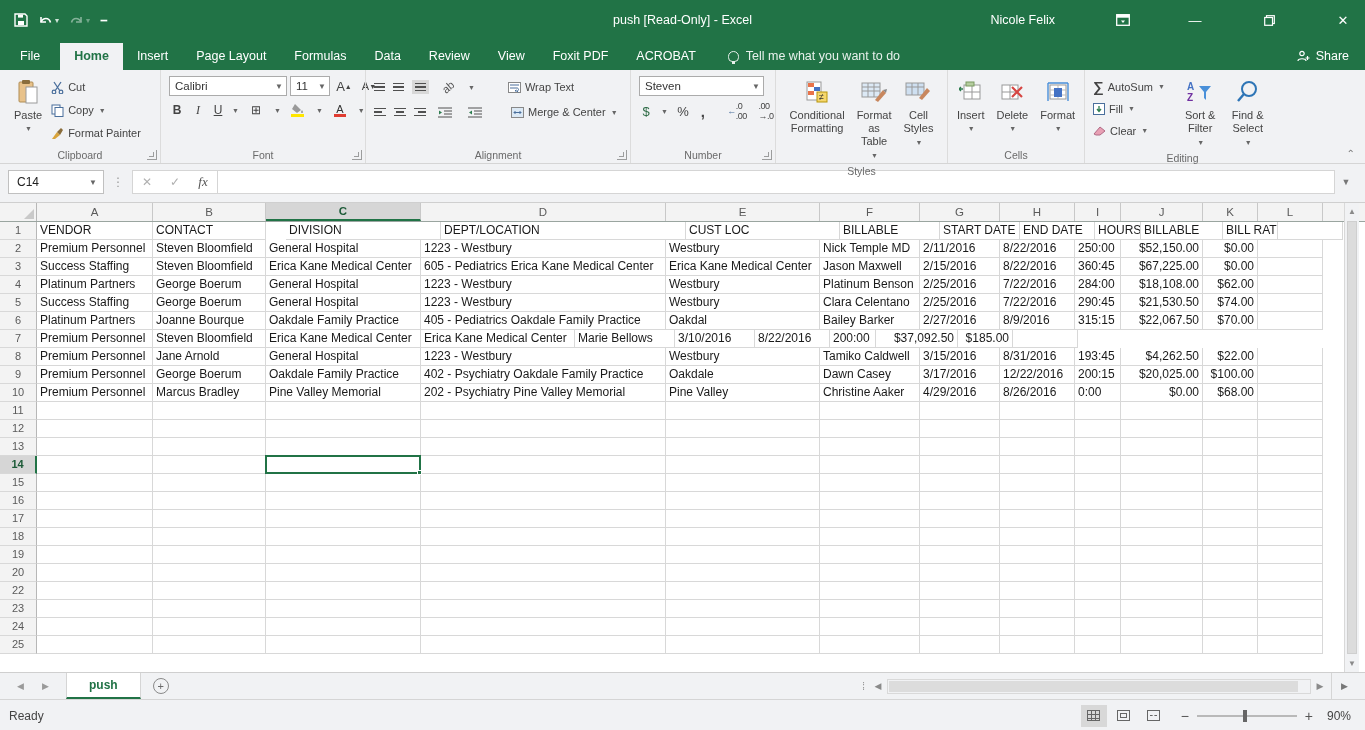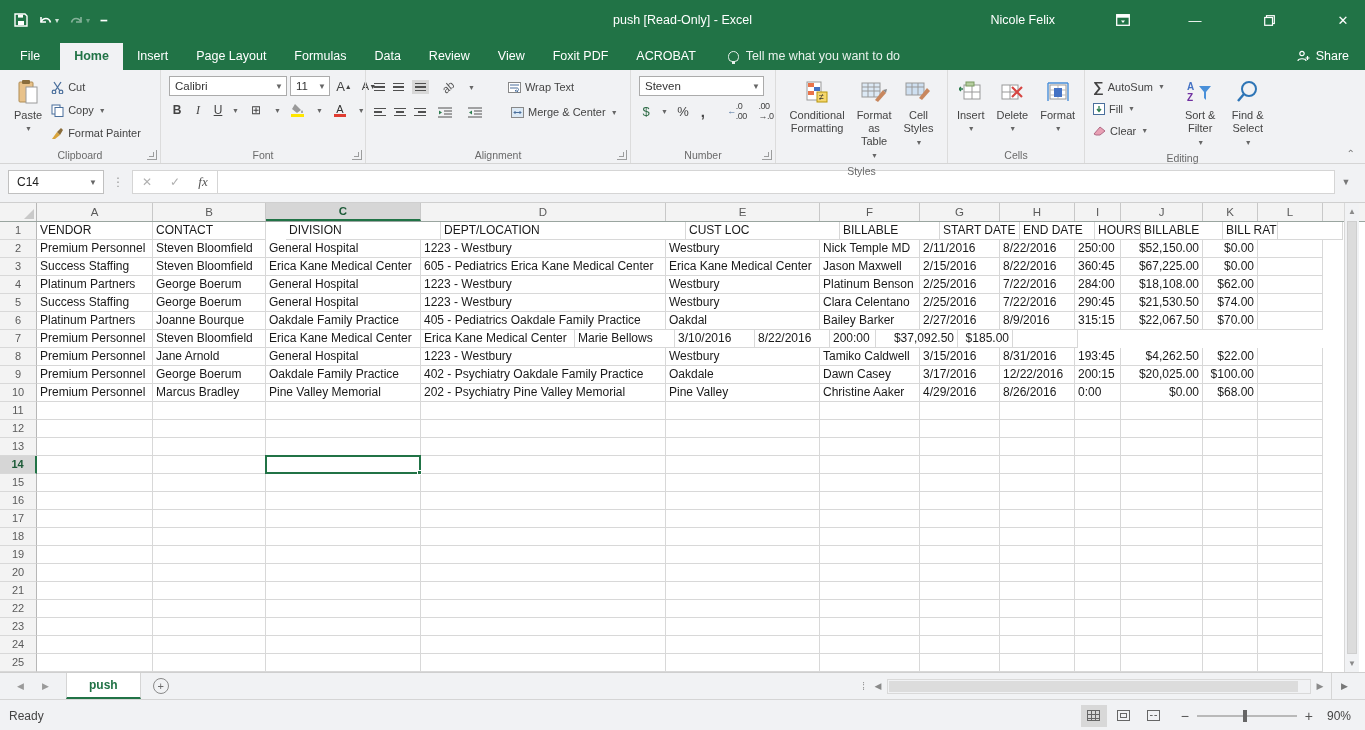--- a/index.html
+++ b/index.html
@@ -833,35 +833,20 @@
         <div class="gcell" style="width: 154px;"></div>
         <div class="gcell" style="width: 100px;"></div>
         <div class="gcell" style="width: 80px;"></div>
         <div class="gcell" style="width: 75px;"></div>
         <div class="gcell" style="width: 46px;"></div>
         <div class="gcell" style="width: 82px;"></div>
         <div class="gcell" style="width: 55px;"></div>
         <div class="gcell" style="width: 65px;"></div>
       </div>
       <div class="grow">
-        <div class="rhead">21</div>
-        <div class="gcell" style="width: 116px;"></div>
-        <div class="gcell" style="width: 113px;"></div>
-        <div class="gcell" style="width: 155px;"></div>
-        <div class="gcell" style="width: 245px;"></div>
-        <div class="gcell" style="width: 154px;"></div>
-        <div class="gcell" style="width: 100px;"></div>
-        <div class="gcell" style="width: 80px;"></div>
-        <div class="gcell" style="width: 75px;"></div>
-        <div class="gcell" style="width: 46px;"></div>
-        <div class="gcell" style="width: 82px;"></div>
-        <div class="gcell" style="width: 55px;"></div>
-        <div class="gcell" style="width: 65px;"></div>
-      </div>
-      <div class="grow">
         <div class="rhead">22</div>
         <div class="gcell" style="width: 116px;"></div>
         <div class="gcell" style="width: 113px;"></div>
         <div class="gcell" style="width: 155px;"></div>
         <div class="gcell" style="width: 245px;"></div>
         <div class="gcell" style="width: 154px;"></div>
         <div class="gcell" style="width: 100px;"></div>
         <div class="gcell" style="width: 80px;"></div>
         <div class="gcell" style="width: 75px;"></div>
         <div class="gcell" style="width: 46px;"></div>

